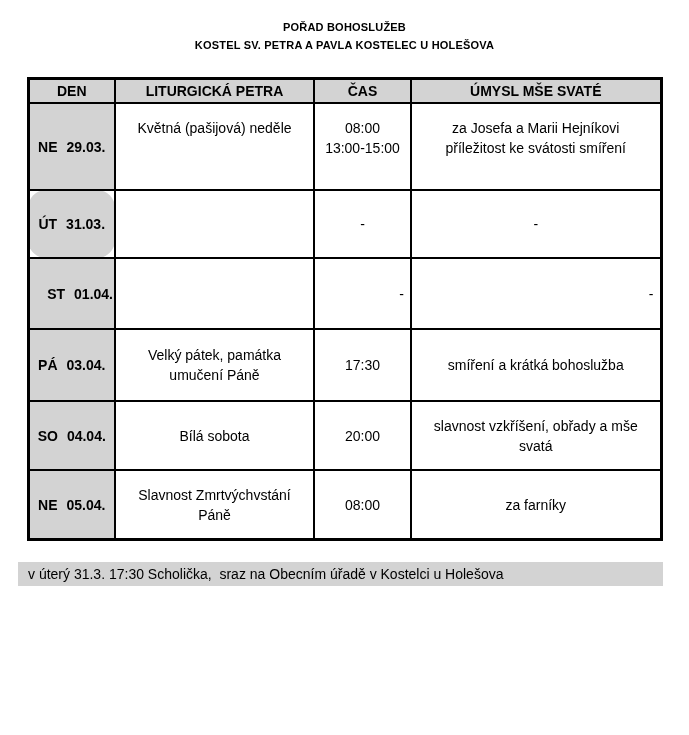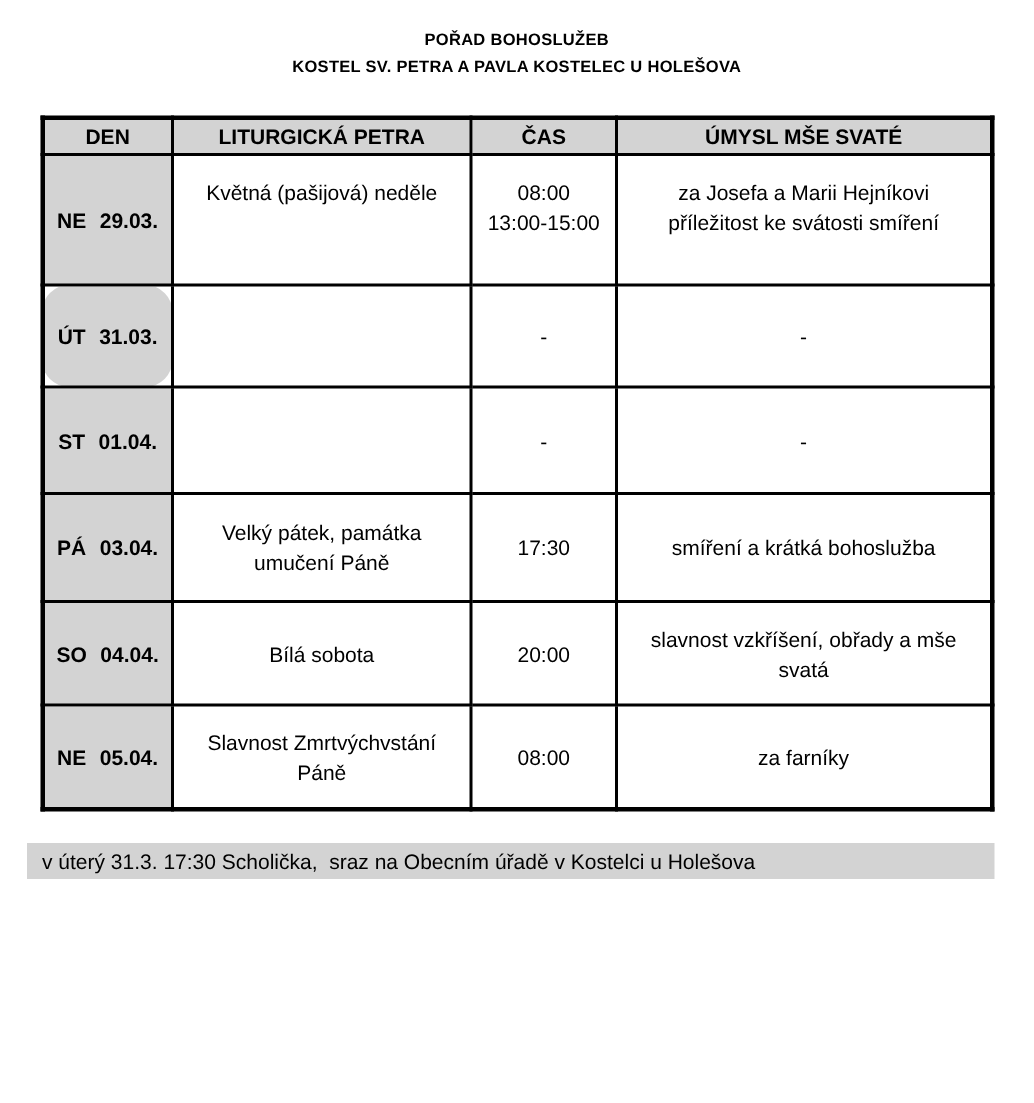--- a/index.html
+++ b/index.html
@@ -63,21 +63,21 @@
     font-size: 14px;
     text-align: center;
     vertical-align: middle;
     padding: 2px 6px;
     line-height: 20px;
   }
   
   tr.h-r0 td { height: 83px; }
   tr.h-r1 td { height: 63px; }
   tr.h-r2 td { height: 62px; border-radius: 18px; }
-  tr.h-r3 td { height: 65px; }
+  tr.h-r3 td { height: 65px; text-align: right; }
   tr.h-r4 td { height: 62px; }
   tr.h-r5 td { height: 66px; }
   tr.h-r6 td { height: 63px; }
   tr.h-r7 td { height: 63px; }
   
   tr.h-r0 td.cel-cell, tr.h-r0 td.time-cell, tr.h-r0 td.intent-cell {
     vertical-align: top;
     padding: 0 6px;
   }
   .stack {

